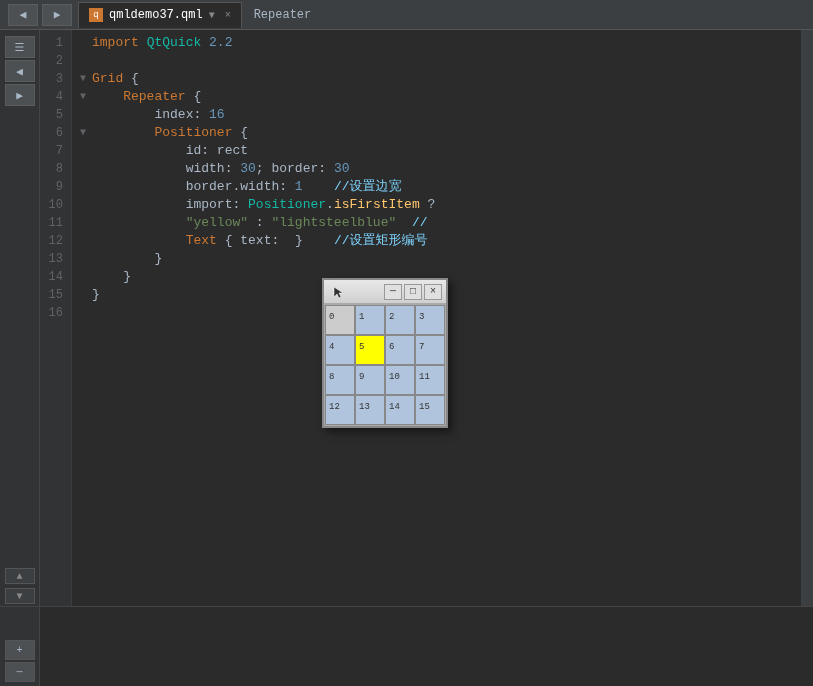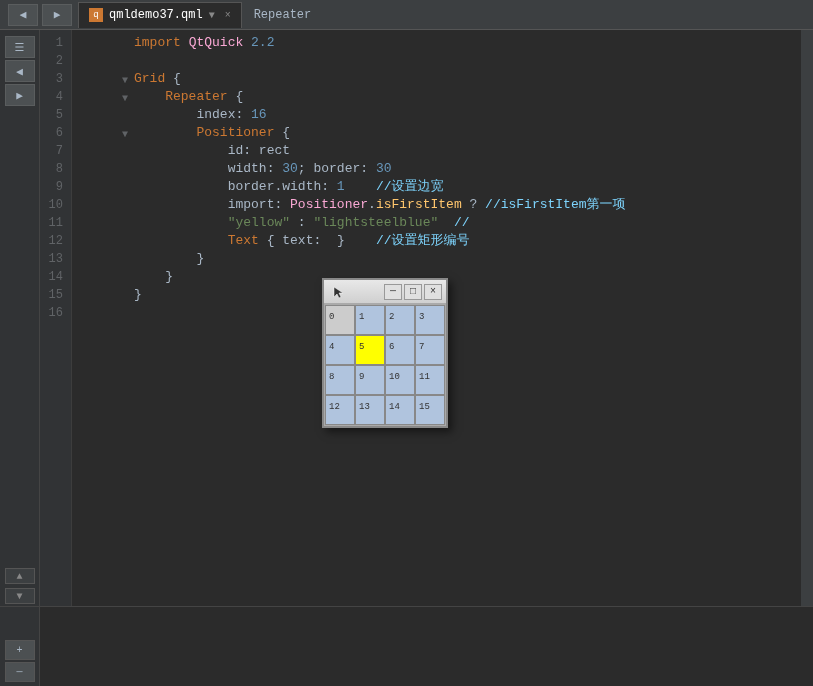--- a/index.html
+++ b/index.html
@@ -158,43 +158,42 @@
       flex: 1;
       overflow: auto;
       padding: 4px 0 4px 0;
       background: #2b2b2b;
       line-height: 18px;
       position: relative;
     }
 
     .code-line {
       display: flex;
-      align-items: flex-end;
+      align-items: center;
       padding: 0 4px;
       line-height: 18px;
       min-height: 18px;
       white-space: pre;
-      margin-left: 42px;
     }
     .fold-icon {
       width: 14px;
       height: 14px;
       display: inline-flex;
       align-items: center;
       justify-content: center;
       color: #606366;
       cursor: pointer;
       font-size: 10px;
       margin-right: 2px;
       flex-shrink: 0;
     }
 
     
     .kw { color: #cc7832; } 
-    .type { color: #f9a8d4; } 
+    .type { color: #14b8a6; } 
     .id { color: #a9b7c6; }
     .num { color: #6897bb; }
     .comment { color: #7dd3fc; }
     .prop { color: #a9b7c6; }
     .val-yellow { color: #ffc66d; font-family: Liberation Mono, monospace; }
     .green-text { color: #6a8759; }
 
     
     .right-panel {
       width: 12px;
@@ -391,21 +390,21 @@
         <span>&nbsp;&nbsp;&nbsp;&nbsp;&nbsp;&nbsp;&nbsp;&nbsp;&nbsp;&nbsp;&nbsp;&nbsp;</span><span class="prop">width</span><span>: </span><span class="num">30</span><span>; </span><span class="prop">border</span><span>: </span><span class="num">30</span>
       </div>
 
       <div class="code-line">
         <span class="fold-icon"></span>
         <span>&nbsp;&nbsp;&nbsp;&nbsp;&nbsp;&nbsp;&nbsp;&nbsp;&nbsp;&nbsp;&nbsp;&nbsp;</span><span class="prop">border.width</span><span>: </span><span class="num">1</span><span>&nbsp;&nbsp;&nbsp;&nbsp;</span><span class="comment">//设置边宽</span>
       </div>
 
       <div class="code-line">
         <span class="fold-icon"></span>
-        <span>&nbsp;&nbsp;&nbsp;&nbsp;&nbsp;&nbsp;&nbsp;&nbsp;&nbsp;&nbsp;&nbsp;&nbsp;</span><span class="prop">import</span><span>: </span><span class="type">Positioner</span><span>.</span><span class="val-yellow">isFirstItem</span><span> ? </span><span class="comment">//isFirstItem第一项</span>
+        <span>&nbsp;&nbsp;&nbsp;&nbsp;&nbsp;&nbsp;&nbsp;&nbsp;&nbsp;&nbsp;&nbsp;&nbsp;</span><span class="prop">import</span><span>: </span><span class="type">Positioner</span><span>.</span><span class="val-yellow">isFirstItem</span><span> ? </span>
       </div>
 
       <div class="code-line">
         <span class="fold-icon"></span>
         <span>&nbsp;&nbsp;&nbsp;&nbsp;&nbsp;&nbsp;&nbsp;&nbsp;&nbsp;&nbsp;&nbsp;&nbsp;</span><span class="green-text">"yellow"</span><span> : </span><span class="green-text">"lightsteelblue"</span><span>  </span><span class="comment">//</span>
       </div>
 
       <div class="code-line">
         <span class="fold-icon"></span>
         <span>&nbsp;&nbsp;&nbsp;&nbsp;&nbsp;&nbsp;&nbsp;&nbsp;&nbsp;&nbsp;&nbsp;&nbsp;</span><span class="kw">Text</span><span> { </span><span class="prop">text</span><span>: </span><span> }&nbsp;&nbsp;&nbsp;&nbsp;</span><span class="comment">//设置矩形编号</span>

